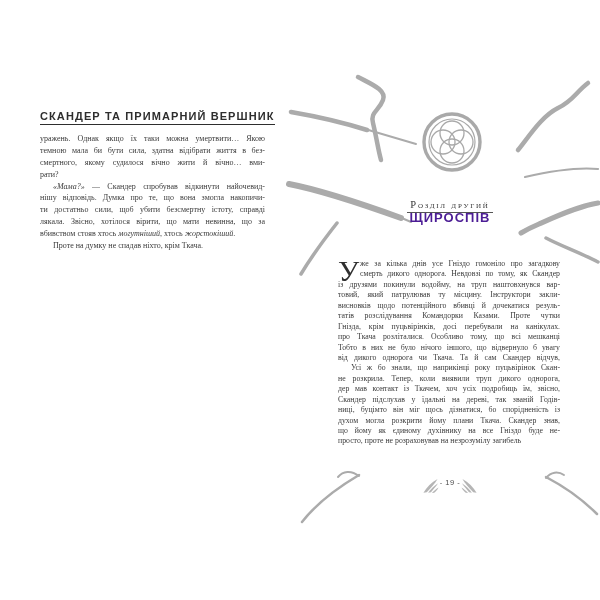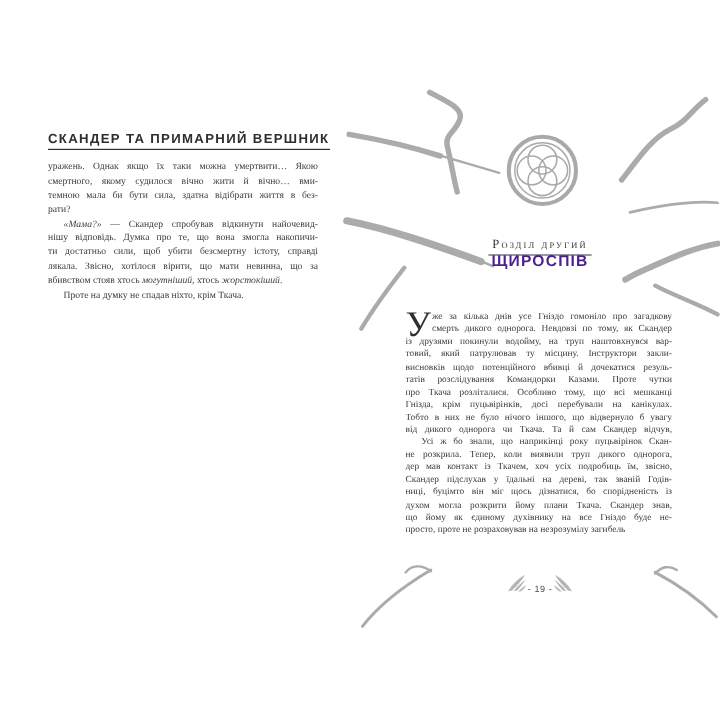--- a/index.html
+++ b/index.html
@@ -31,42 +31,42 @@
   i{}
 
   
   .chapter-label-wrap{position:absolute;left:0;top:194px;width:300px;text-align:center}
   .chapter-label{display:inline-block;font-size:10.5px;font-variant:small-caps;letter-spacing:1.8px;
     color:#333;border-bottom:1px solid #555;padding:0 3px 2px}
   .chapter-title{position:absolute;left:0;top:210px;width:300px;text-align:center;
     font-family:"Liberation Sans",sans-serif;font-weight:700;font-size:13px;letter-spacing:1px;color:#4c1d95}
 
   
-  .page-footer{position:absolute;left:0;top:478px;width:300px;display:flex;align-items:flex-end;justify-content:center;gap:1px}
+  .page-footer{position:absolute;left:0;top:478px;width:300px;display:flex;align-items:flex-start;justify-content:center;gap:1px}
   .page-num{font-size:7.5px;color:#4a4a4a;letter-spacing:0.5px;font-family:"Liberation Sans",sans-serif}
   .wing{width:17px;height:17px;fill:#b5b5b5}
   .wing-r{transform:scaleX(-1)}
 
   
   .deco{position:absolute;left:-15px;top:0;width:315px;height:600px}
 </style>
 </head>
 <body>
 
 <div class="stage">
 
   <section class="page page-left">
     <div class="running-header-wrap">
       <span class="running-header">СКАНДЕР ТА ПРИМАРНИЙ ВЕРШНИК</span>
     </div>
     <div class="body-text left-body">
         <div class="para">
           <div class="line"><span>уражень. Однак якщо їх таки можна умертвити… Якою</span></div>
+          <div class="line"><span>темною мала би бути сила, здатна відібрати життя в без-</span></div>
           <div class="line"><span>смертного, якому судилося вічно жити й вічно… вми-</span></div>
-          <div class="line"><span>темною мала би бути сила, здатна відібрати життя в без-</span></div>
           <div class="line last"><span>рати?</span></div>
         </div>
         <div class="para">
           <div class="line first"><i>«Мама?»</i><span> — Скандер спробував відкинути найочевид-</span></div>
           <div class="line"><span>нішу відповідь. Думка про те, що вона змогла накопичи-</span></div>
           <div class="line"><span>ти достатньо сили, щоб убити безсмертну істоту, справді</span></div>
           <div class="line"><span>лякала. Звісно, хотілося вірити, що мати невинна, що за</span></div>
           <div class="line last"><span>вбивством стояв хтось </span><i>могутніший</i><span>, хтось </span><i>жорстокіший</i><span>.</span></div>
         </div>
         <div class="para">
@@ -119,22 +119,22 @@
 
     <div class="body-text right-body">
         <div class="para">
           <span class="dropcap">У</span>
           <div class="line dc-ind"><span>же за кілька днів усе Гніздо гомоніло про загадкову</span></div>
           <div class="line dc-ind"><span>смерть дикого однорога. Невдовзі по тому, як Скандер</span></div>
           <div class="line"><span>із друзями покинули водойму, на труп наштовхнувся вар-</span></div>
           <div class="line"><span>товий, який патрулював ту місцину. Інструктори закли-</span></div>
           <div class="line"><span>висновків щодо потенційного вбивці й дочекатися резуль-</span></div>
           <div class="line"><span>татів розслідування Командорки Казами. Проте чутки</span></div>
+          <div class="line"><span>Гнізда, крім пуцьвірінків, досі перебували на канікулах.</span></div>
           <div class="line"><span>про Ткача розліталися. Особливо тому, що всі мешканці</span></div>
-          <div class="line"><span>Гнізда, крім пуцьвірінків, досі перебували на канікулах.</span></div>
           <div class="line"><span>Тобто в них не було нічого іншого, що відвернуло б увагу</span></div>
           <div class="line"><span>від дикого однорога чи Ткача. Та й сам Скандер відчув,</span></div>
         </div>
         <div class="para">
           <div class="line first"><span>Усі ж бо знали, що наприкінці року пуцьвірінок Скан-</span></div>
           <div class="line"><span>не розкрила. Тепер, коли виявили труп дикого однорога,</span></div>
           <div class="line"><span>дер мав контакт із Ткачем, хоч усіх подробиць їм, звісно,</span></div>
           <div class="line"><span>Скандер підслухав у їдальні на дереві, так званій Годів-</span></div>
           <div class="line"><span>ниці, буцімто він міг щось дізнатися, бо спорідненість із</span></div>
           <div class="line"><span>духом могла розкрити йому плани Ткача. Скандер знав,</span></div>

